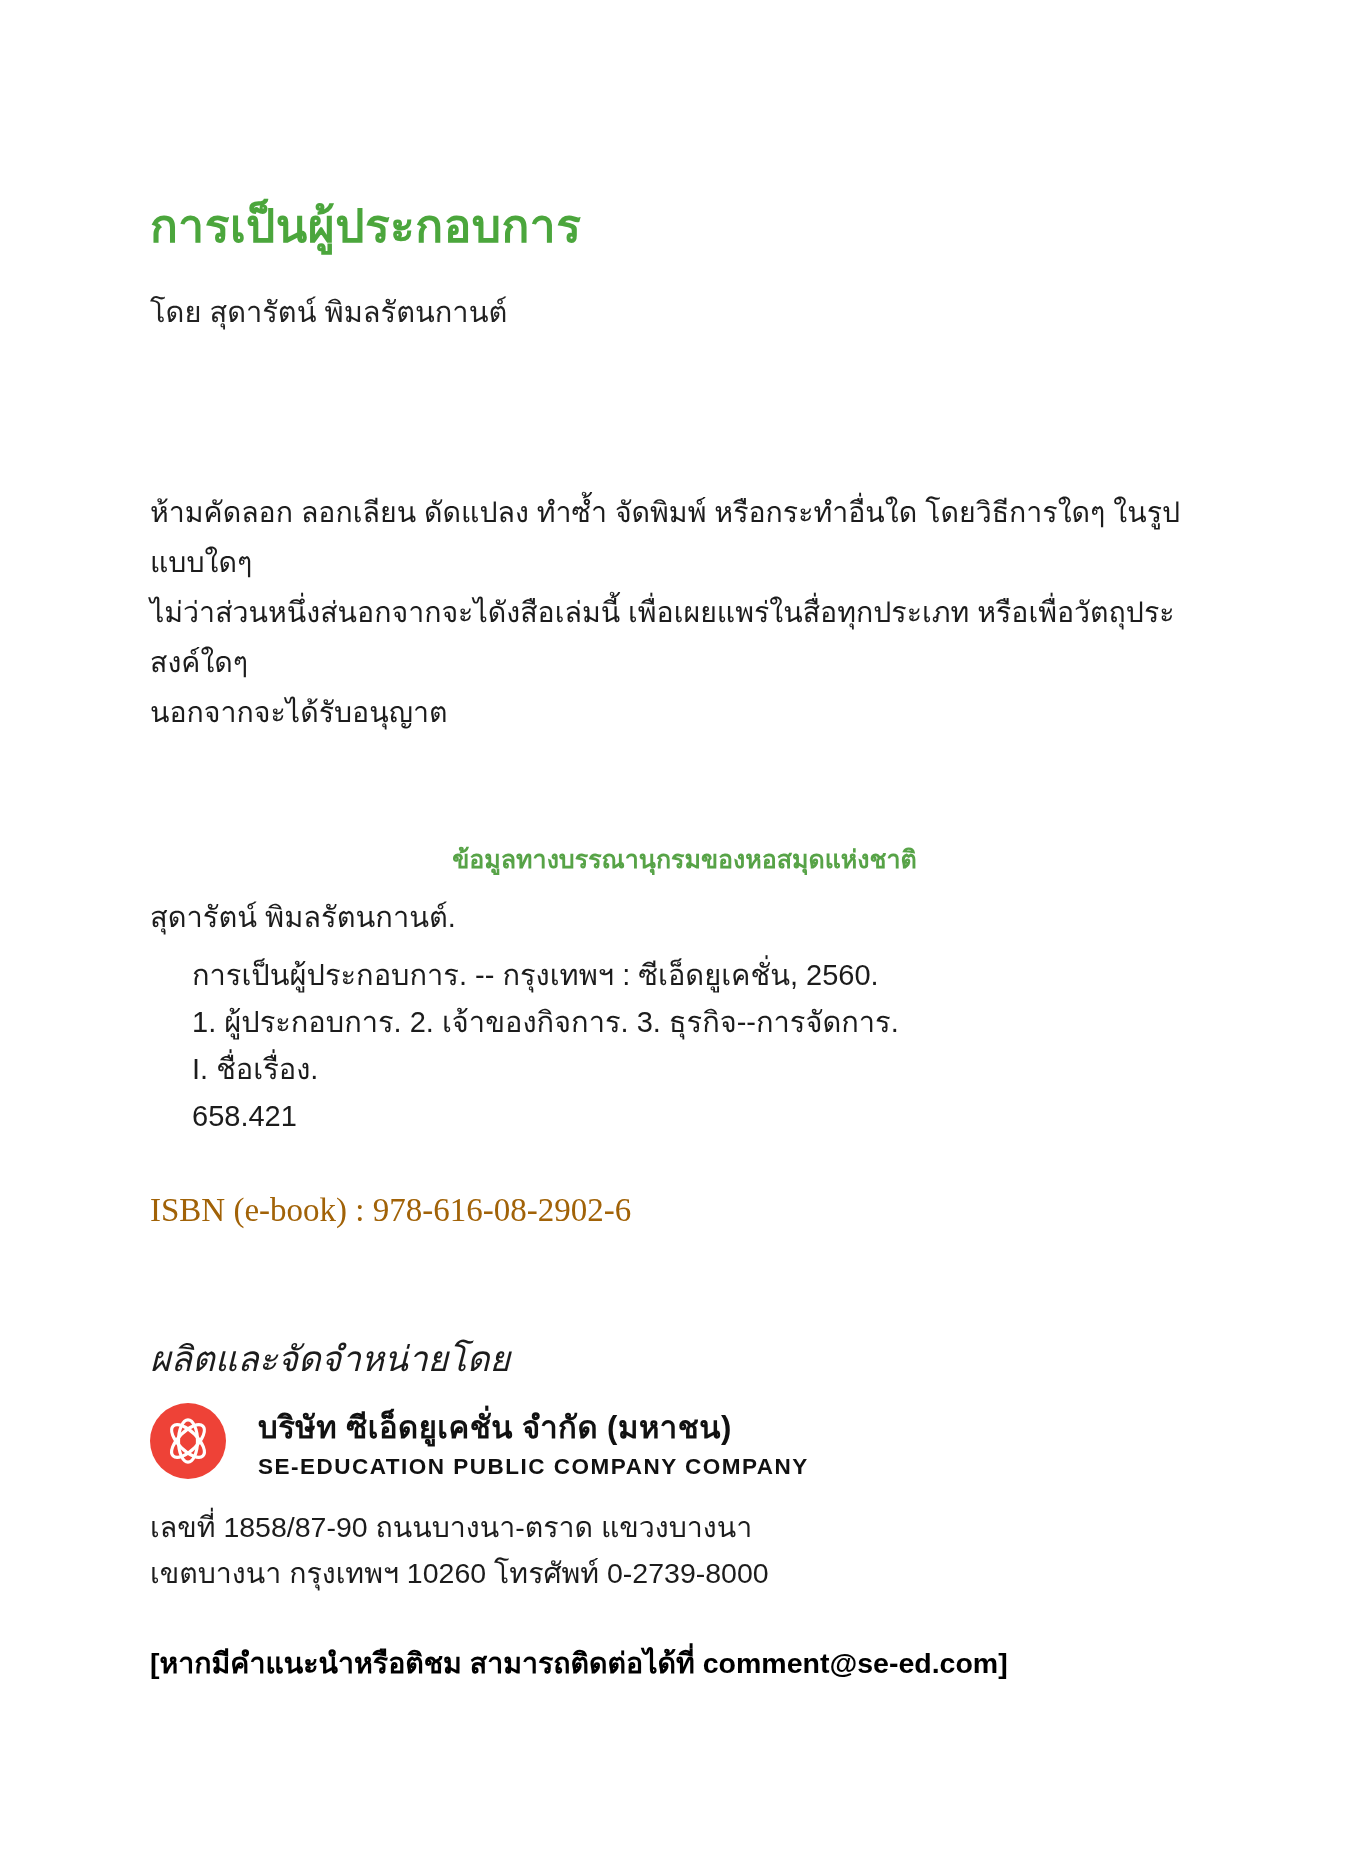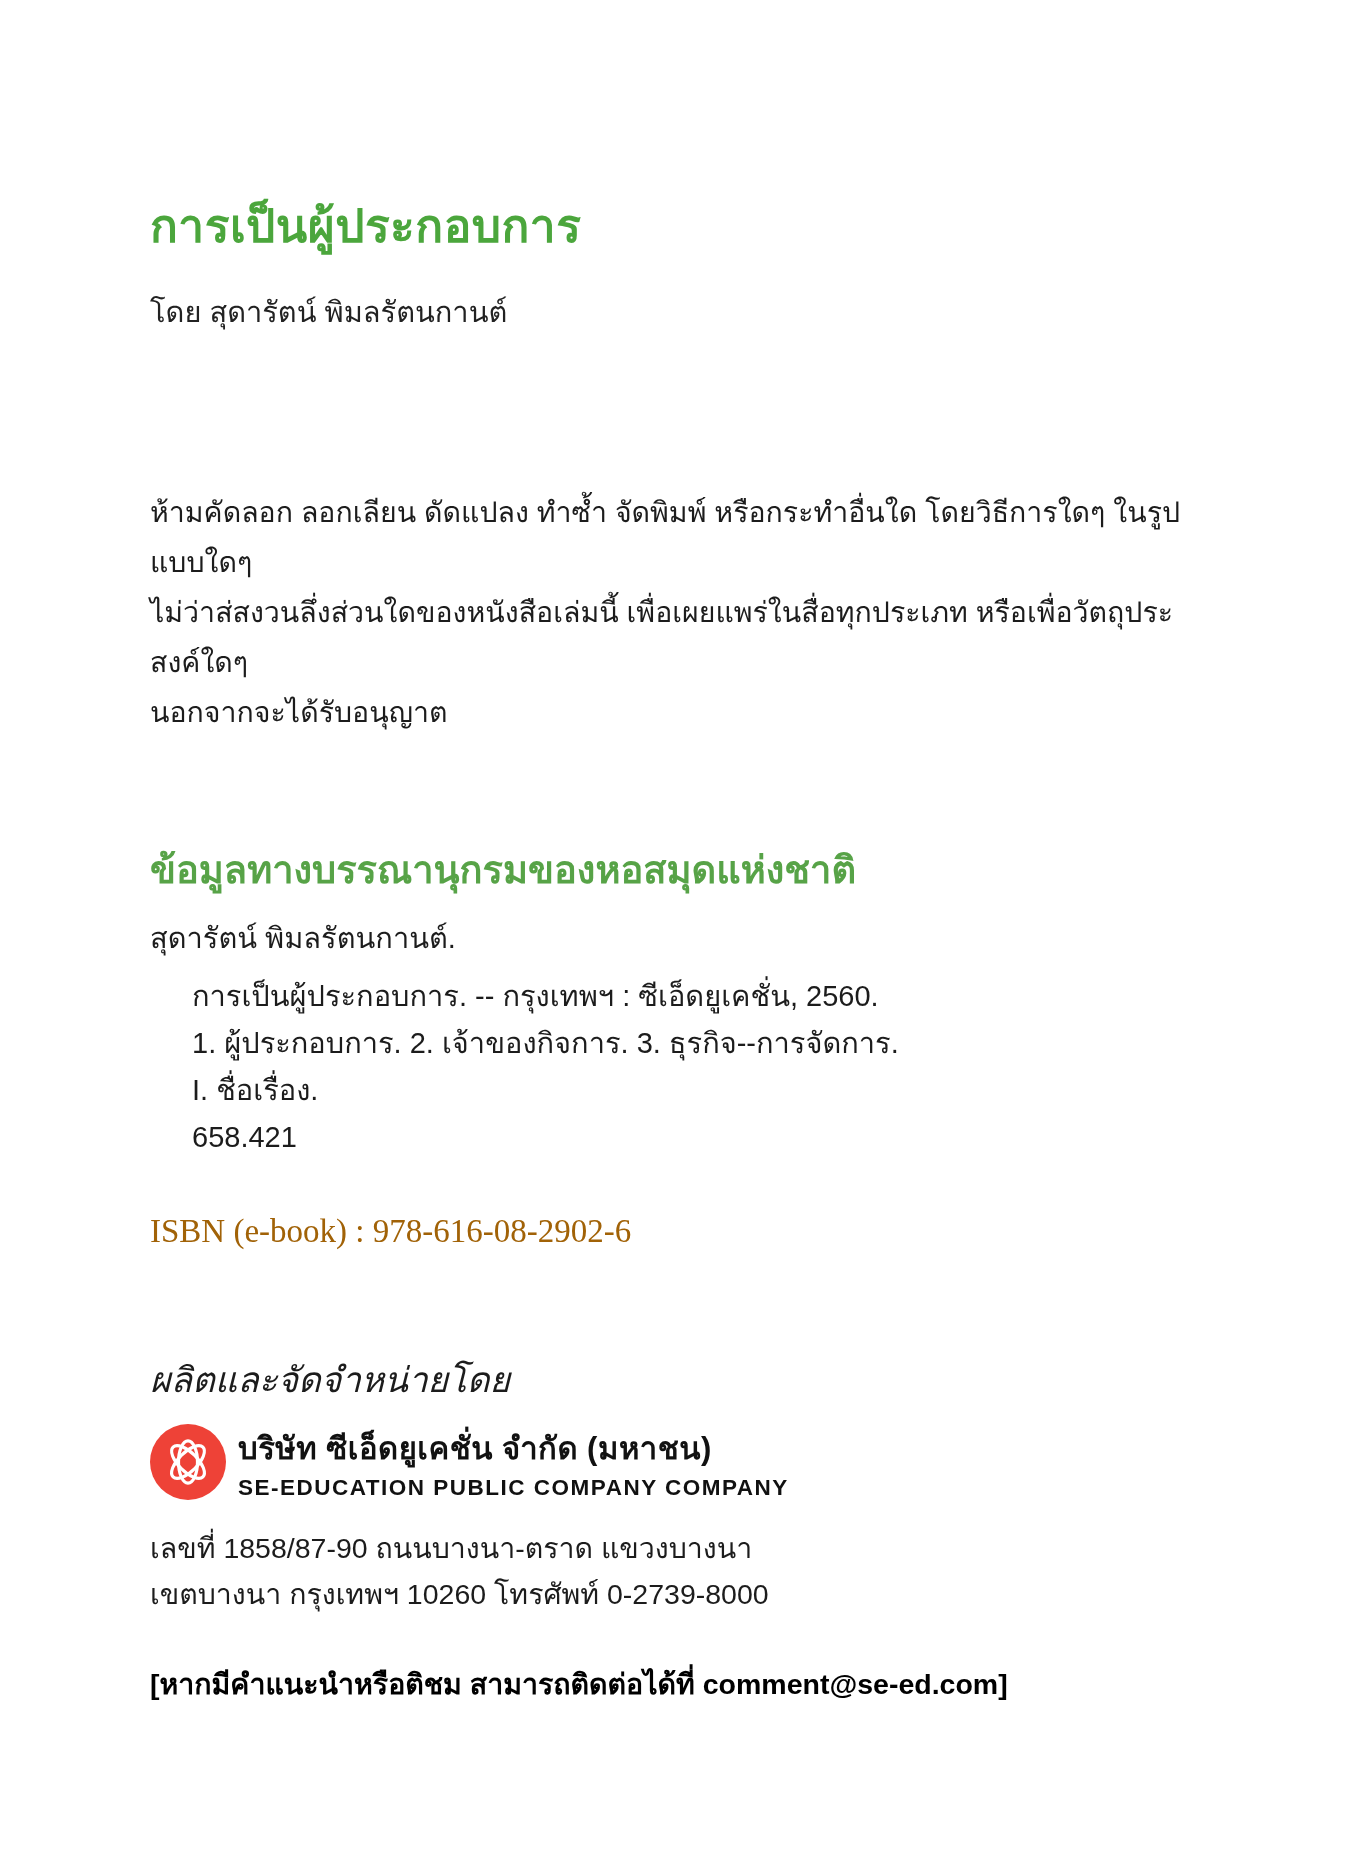--- a/index.html
+++ b/index.html
@@ -33,24 +33,25 @@
     color: #222;
   }
   .copyright-block {
     margin-top: 152px;
     font-size: 28.5px;
     line-height: 50px;
     color: #1c1c1c;
   }
   .catalog-heading {
     margin-top: 102px;
-    font-size: 38px;
+    font-size: 25px;
     font-weight: bold;
     color: #57A347;
     font-family: "Liberation Serif", "DejaVu Serif", serif;
+    text-align: center;
   }
   .catalog-author {
     margin-top: 15px;
     font-size: 29px;
   }
   .catalog-entries {
     margin-top: 12px;
     padding-left: 42px;
     font-size: 29px;
     line-height: 47px;
@@ -65,21 +66,21 @@
   .publisher-label {
     margin-top: 102px;
     font-size: 35px;
     font-style: italic;
     color: #1c1c1c;
   }
   .publisher-identity {
     margin-top: 16px;
     display: flex;
     align-items: center;
-    gap: 12px;
+    gap: 32px;
   }
   .logo-badge { flex: 0 0 auto; width: 76px; height: 76px; display: block; }
   .company-names { display: flex; flex-direction: column; }
   .company-th {
     font-size: 31px;
     font-weight: bold;
     color: #111;
     letter-spacing: 0.5px;
   }
   .company-en {
@@ -105,21 +106,21 @@
 <body>
 
 <div class="page">
 
   <h1 class="book-title">การเป็นผู้ประกอบการ</h1>
 
   <div class="byline">โดย สุดารัตน์ พิมลรัตนกานต์</div>
 
   <div class="copyright-block">
     <div>ห้ามคัดลอก ลอกเลียน ดัดแปลง ทำซ้ำ จัดพิมพ์ หรือกระทำอื่นใด โดยวิธีการใดๆ ในรูปแบบใดๆ</div>
-    <div>ไม่ว่าส่สงวนลึ่งส่วนใดของหนังสือเล่มนี้ เพื่อเผยแพร่ในสื่อทุกประเภท หรือเพื่อวัตถุประสงค์ใดๆ</div>
+    <div>ไม่ว่าส่วนหนึ่งส่นอกจากจะไดังสือเล่มนี้ เพื่อเผยแพร่ในสื่อทุกประเภท หรือเพื่อวัตถุประสงค์ใดๆ</div>
     <div>นอกจากจะได้รับอนุญาต</div>
   </div>
 
   <h2 class="catalog-heading">ข้อมูลทางบรรณานุกรมของหอสมุดแห่งชาติ</h2>
 
   <div class="catalog-author">สุดารัตน์ พิมลรัตนกานต์.</div>
 
   <ul class="catalog-entries">
     <li>การเป็นผู้ประกอบการ. -- กรุงเทพฯ : ซีเอ็ดยูเคชั่น, 2560.</li>
     <li>1. ผู้ประกอบการ.  2. เจ้าของกิจการ.  3. ธุรกิจ--การจัดการ.</li>

